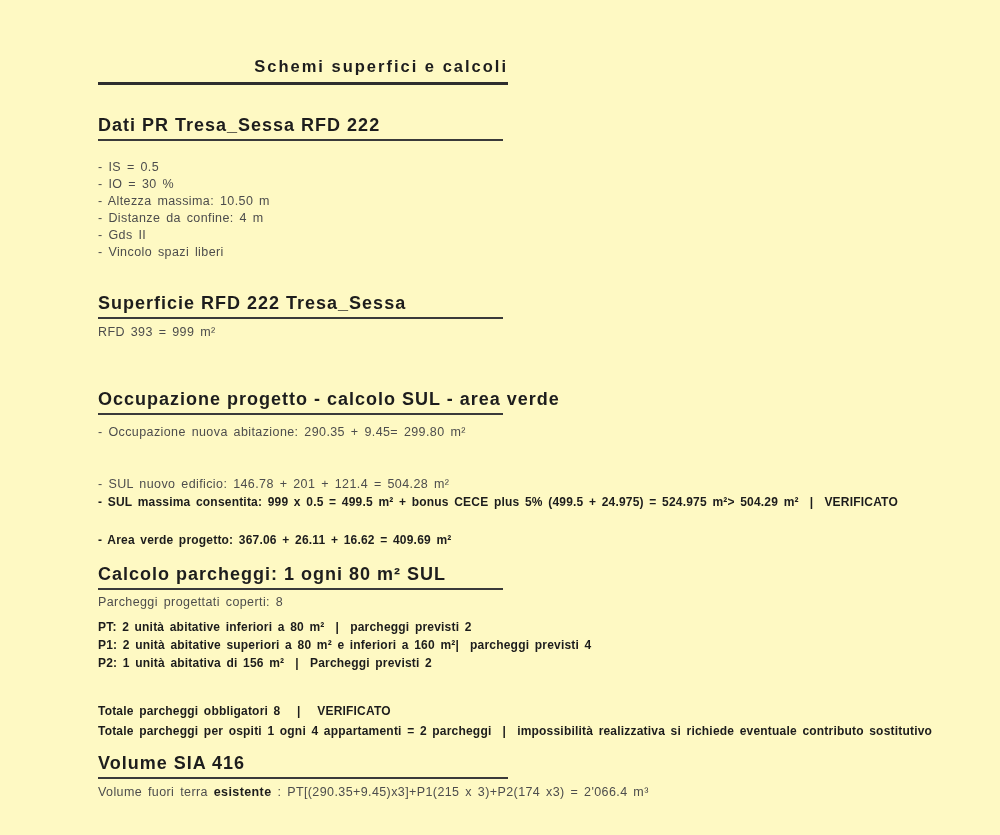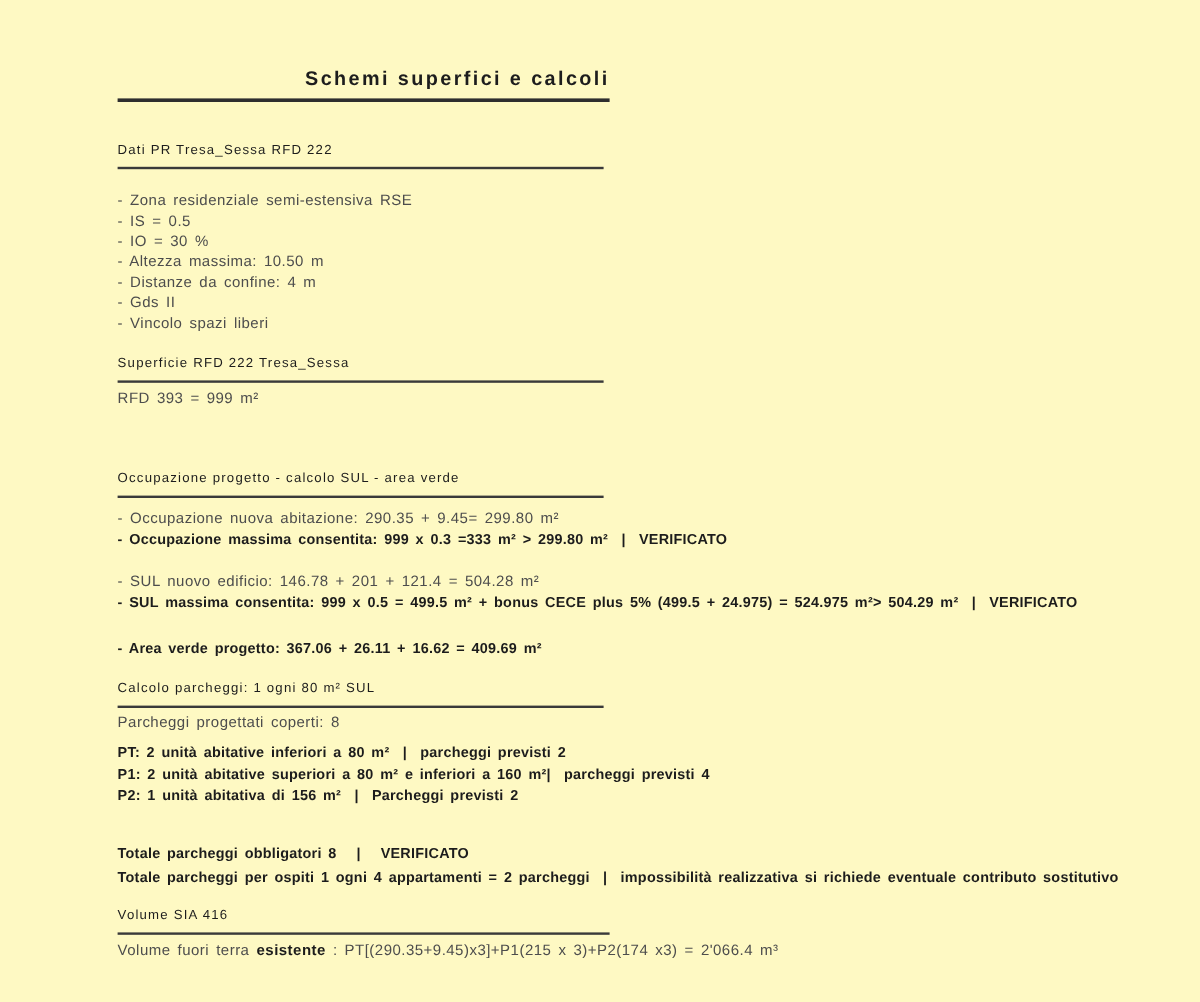--- a/index.html
+++ b/index.html
@@ -28,22 +28,22 @@
     color: #1d1d1d;
     padding-bottom: 6px;
     border-bottom: 3px solid #2e2e2e;
     line-height: 20px;
     white-space: pre;
   }
 
   
   .sec-heading {
     width: 405px;
-    font-size: 11px;
-    font-weight: 400;
+    font-size: 18px;
+    font-weight: 700;
     letter-spacing: 1px;
     color: #1d1d1d;
     padding-bottom: 6px;
     border-bottom: 2px solid #3a3a3a;
     line-height: 15px;
     white-space: pre;
   }
   .h-dati        { top: 118px; }
   .h-superficie  { top: 296px; }
   .h-occupazione { top: 392px; }
@@ -94,35 +94,33 @@
 </style>
 </head>
 <body>
 
 <div id="page">
 
   <div class="abs page-title">Schemi superfici e calcoli</div>
 
   <div class="abs sec-heading h-dati">Dati PR Tresa_Sessa RFD 222</div>
   <div class="abs dati-list">
-    <div class="list-item line-reg">- Zona residenziale semi-estensiva RSE</div>
     <div class="list-item line-reg">- IS = 0.5</div>
     <div class="list-item line-reg">- IO = 30 %</div>
     <div class="list-item line-reg">- Altezza massima: 10.50 m</div>
     <div class="list-item line-reg">- Distanze da confine: 4 m</div>
     <div class="list-item line-reg">- Gds II</div>
     <div class="list-item line-reg">- Vincolo spazi liberi</div>
   </div>
 
   <div class="abs sec-heading h-superficie">Superficie RFD 222 Tresa_Sessa</div>
   <div class="abs line-reg sup-line1">RFD 393 = 999 m²</div>
 
   <div class="abs sec-heading h-occupazione">Occupazione progetto - calcolo SUL - area verde</div>
   <div class="abs line-reg occ-line1">- Occupazione nuova abitazione: 290.35 + 9.45= 299.80 m²</div>
-  <div class="abs line-bold occ-line2">- Occupazione massima consentita: 999 x 0.3 =333 m² &gt; 299.80 m²  |  VERIFICATO</div>
   <div class="abs line-reg occ-line3">- SUL nuovo edificio: 146.78 + 201 + 121.4 = 504.28 m²</div>
   <div class="abs line-bold occ-line4">- SUL massima consentita: 999 x 0.5 = 499.5 m² + bonus CECE plus 5% (499.5 + 24.975) = 524.975 m²&gt; 504.29 m²  |  VERIFICATO</div>
   <div class="abs line-bold occ-line5">- Area verde progetto: 367.06 + 26.11 + 16.62 = 409.69 m²</div>
 
   <div class="abs sec-heading h-calcolo">Calcolo parcheggi: 1 ogni 80 m² SUL</div>
   <div class="abs line-reg par-intro">Parcheggi progettati coperti: 8</div>
   <div class="abs par-units">
     <div class="unit-line line-bold">PT: 2 unità abitative inferiori a 80 m²  |  parcheggi previsti 2</div>
     <div class="unit-line line-bold">P1: 2 unità abitative superiori a 80 m² e inferiori a 160 m²|  parcheggi previsti 4</div>
     <div class="unit-line line-bold">P2: 1 unità abitativa di 156 m²  |  Parcheggi previsti 2</div>

